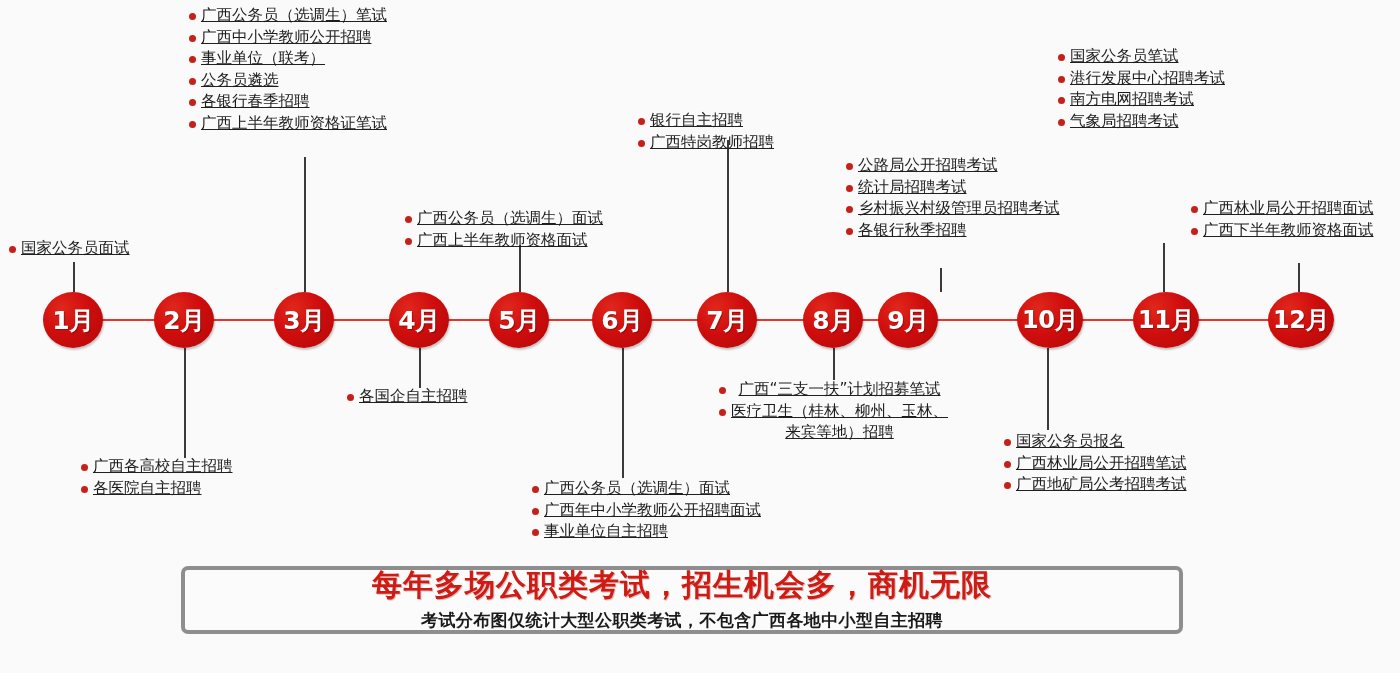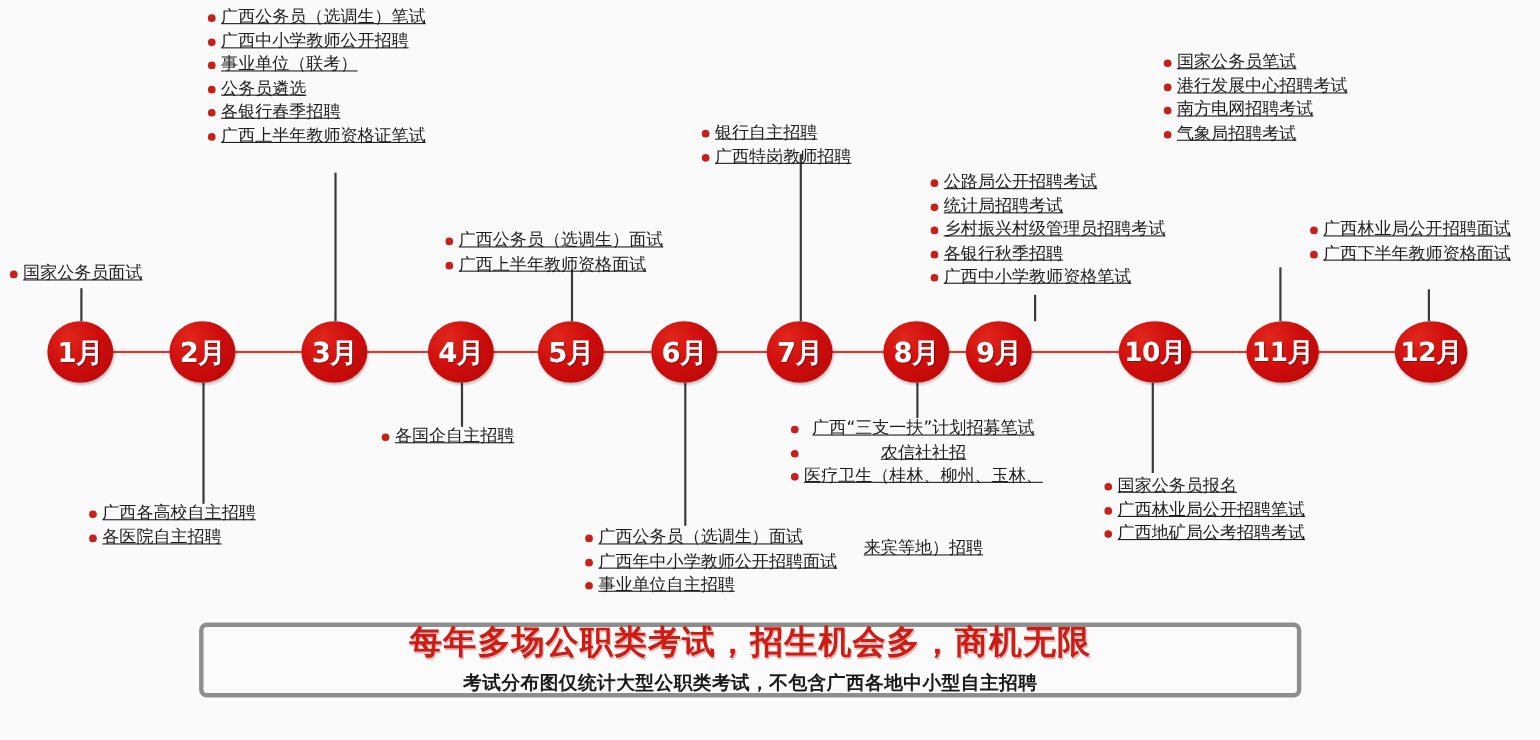--- a/index.html
+++ b/index.html
@@ -91,21 +91,20 @@
     position: absolute;
     left: 1px;
     top: 8px;
     width: 7px;
     height: 7px;
     border-radius: 50%;
     background: #c5211a;
   }
   .label-group li.cont {
     padding-left: 13px;
-    margin-top: 44px;
   }
   .label-group li.cont::before {
     display: none;
   }
 
   
   .banner {
     position: absolute;
     left: 181px;
     top: 566px;
@@ -246,33 +245,31 @@
   <div class="label-group" style="left:637px; top:110px;">
     <ul>
       <li>银行自主招聘</li>
       <li>广西特岗教师招聘</li>
     </ul>
   </div>
 
   <div class="label-group" style="left:718px; top:379px;text-align:center;">
     <ul>
       <li>广西“三支一扶”计划招募笔试</li>
-      <li>农信社社招</li>
       <li>医疗卫生（桂林、柳州、玉林、</li>
       <li class="cont">来宾等地）招聘</li>
     </ul>
   </div>
 
   <div class="label-group" style="left:845px; top:155px;">
     <ul>
       <li>公路局公开招聘考试</li>
       <li>统计局招聘考试</li>
       <li>乡村振兴村级管理员招聘考试</li>
       <li>各银行秋季招聘</li>
-      <li>广西中小学教师资格笔试</li>
     </ul>
   </div>
 
   <div class="label-group" style="left:1003px; top:431px;">
     <ul>
       <li>国家公务员报名</li>
       <li>广西林业局公开招聘笔试</li>
       <li>广西地矿局公考招聘考试</li>
     </ul>
   </div>

